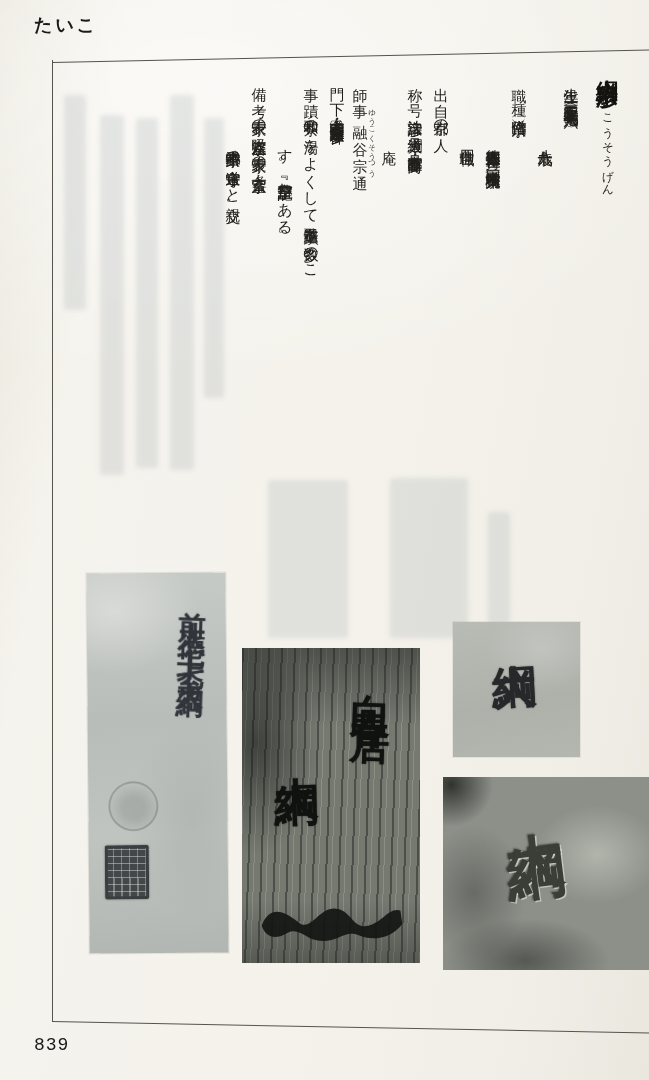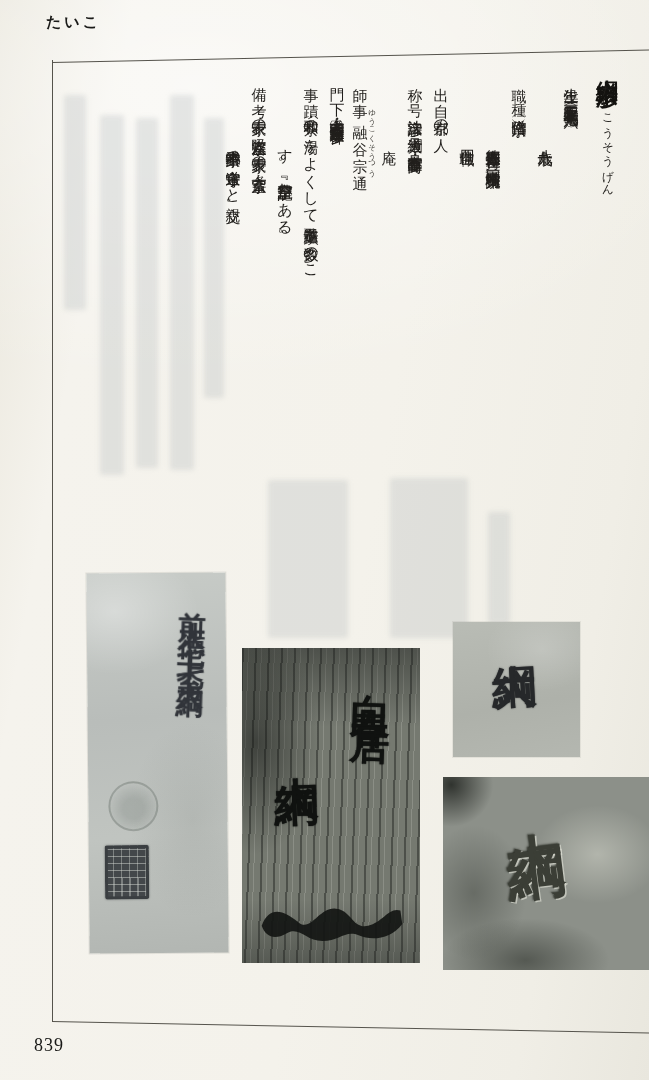--- a/index.html
+++ b/index.html
@@ -8,27 +8,27 @@
     width:649px;height:1080px;
     overflow:hidden;
     background:
       radial-gradient(ellipse 900px 500px at 30% 8%, rgba(255,255,255,0.55), rgba(255,255,255,0) 60%),
       linear-gradient(100deg,#e9e6db 0%,#f5f3ed 16%,#f4f2eb 55%,#f0eee6 84%,#e9e7de 100%);
     font-family:"DejaVu Serif","Liberation Serif",serif;
     color:#1e1d1b;
   }
   
   .running-head{
-    position:absolute;left:46px;top:13px;
+    position:absolute;left:34px;top:13px;
     font-family:"DejaVu Sans","Liberation Sans",sans-serif;
-    font-size:15px;font-weight:600;letter-spacing:3px;color:#1a1a18;text-align:right;
+    font-size:18px;font-weight:600;letter-spacing:3px;color:#1a1a18;text-align:right;
   }
   .page-number{
     position:absolute;left:34px;top:1035px;
-    font-family:Liberation Serif, serif;
+    font-family:Liberation Mono, monospace;
     font-size:18px;letter-spacing:1px;color:#181816;
   }
   
   .frame-line{position:absolute;background:#55534c;}
   .frame-top{left:52px;top:62px;width:610px;height:1.4px;transform:rotate(-1.2deg);transform-origin:left center;}
   .frame-left{left:52px;top:60px;width:1.4px;height:962px;}
   .frame-bottom{left:52px;top:1021px;width:610px;height:1.4px;transform:rotate(1.1deg);transform-origin:left center;}
   
   .ghost{position:absolute;background:rgba(165,174,179,0.26);filter:blur(2.5px);border-radius:3px;}
   

